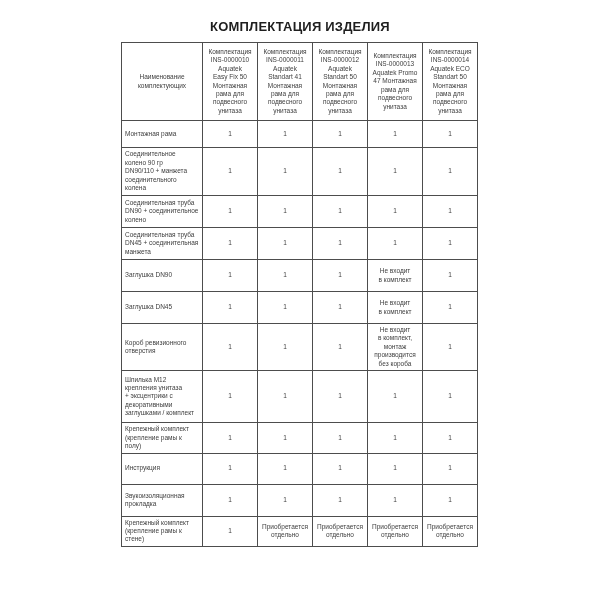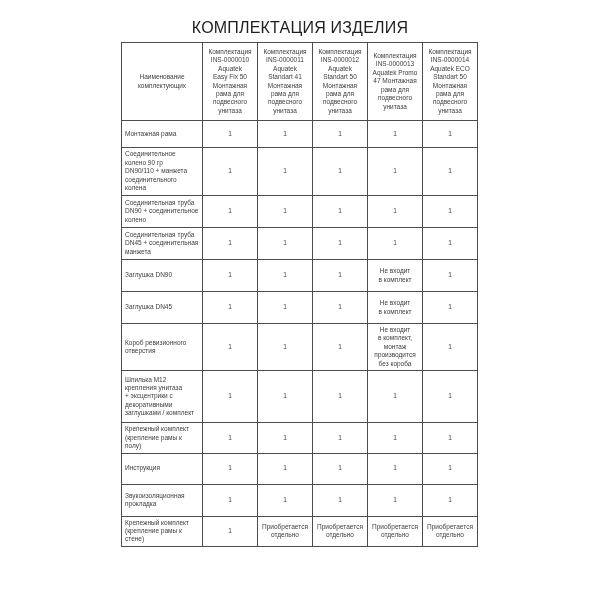--- a/index.html
+++ b/index.html
@@ -19,22 +19,22 @@
     background: #ffffff;
     overflow: hidden;
   }
   .title {
     position: absolute;
     top: 19px;
     left: 0;
     width: 100%;
     margin: 0;
     text-align: center;
-    font-size: 16px;
-    font-weight: normal;
+    font-size: 13px;
+    font-weight: bold;
     color: #1e1e1e;
     letter-spacing: 0.2px;
   }
   table.spec {
     position: absolute;
     left: 121px;
     top: 42px;
     border-collapse: collapse;
     table-layout: fixed;
     background: #ffffff;

